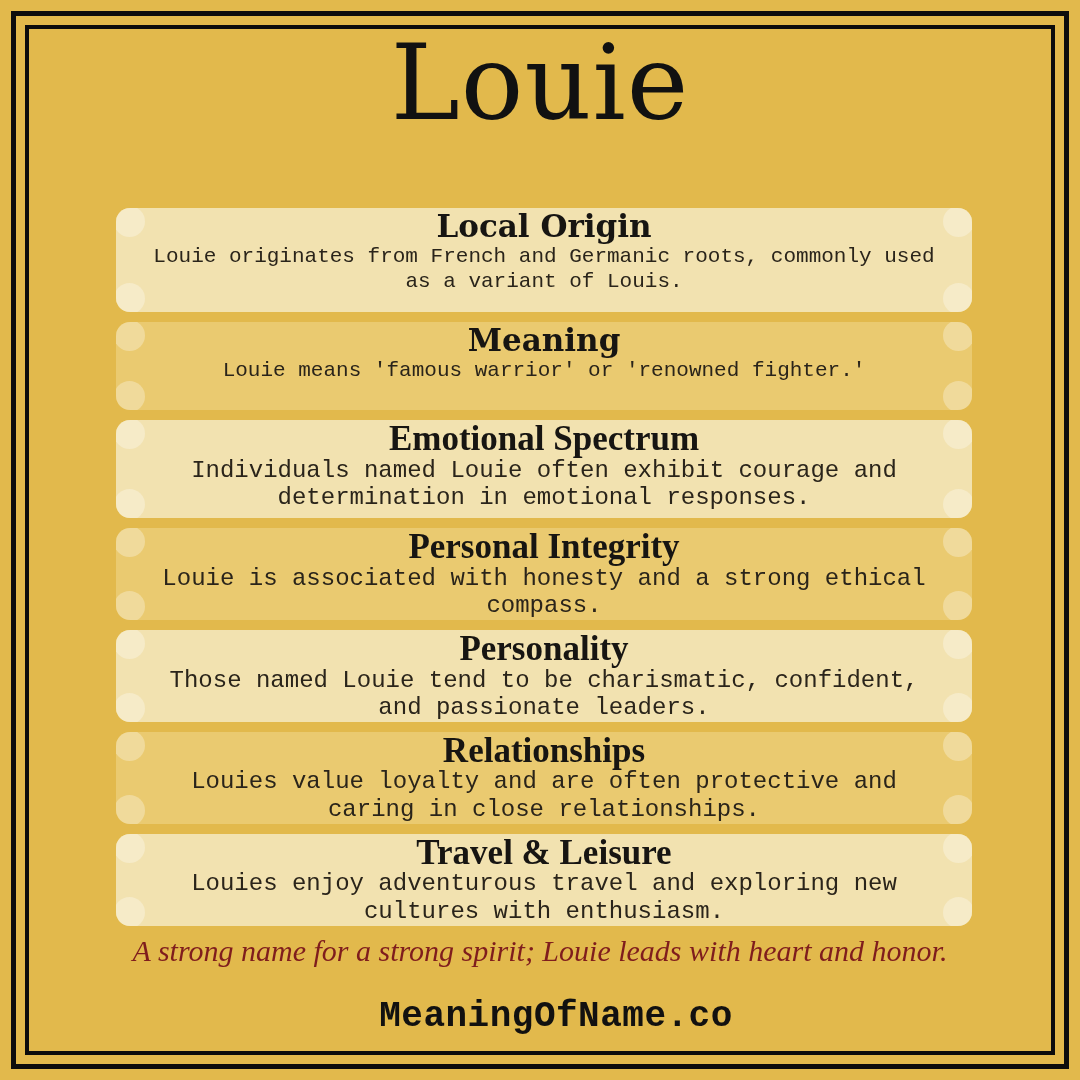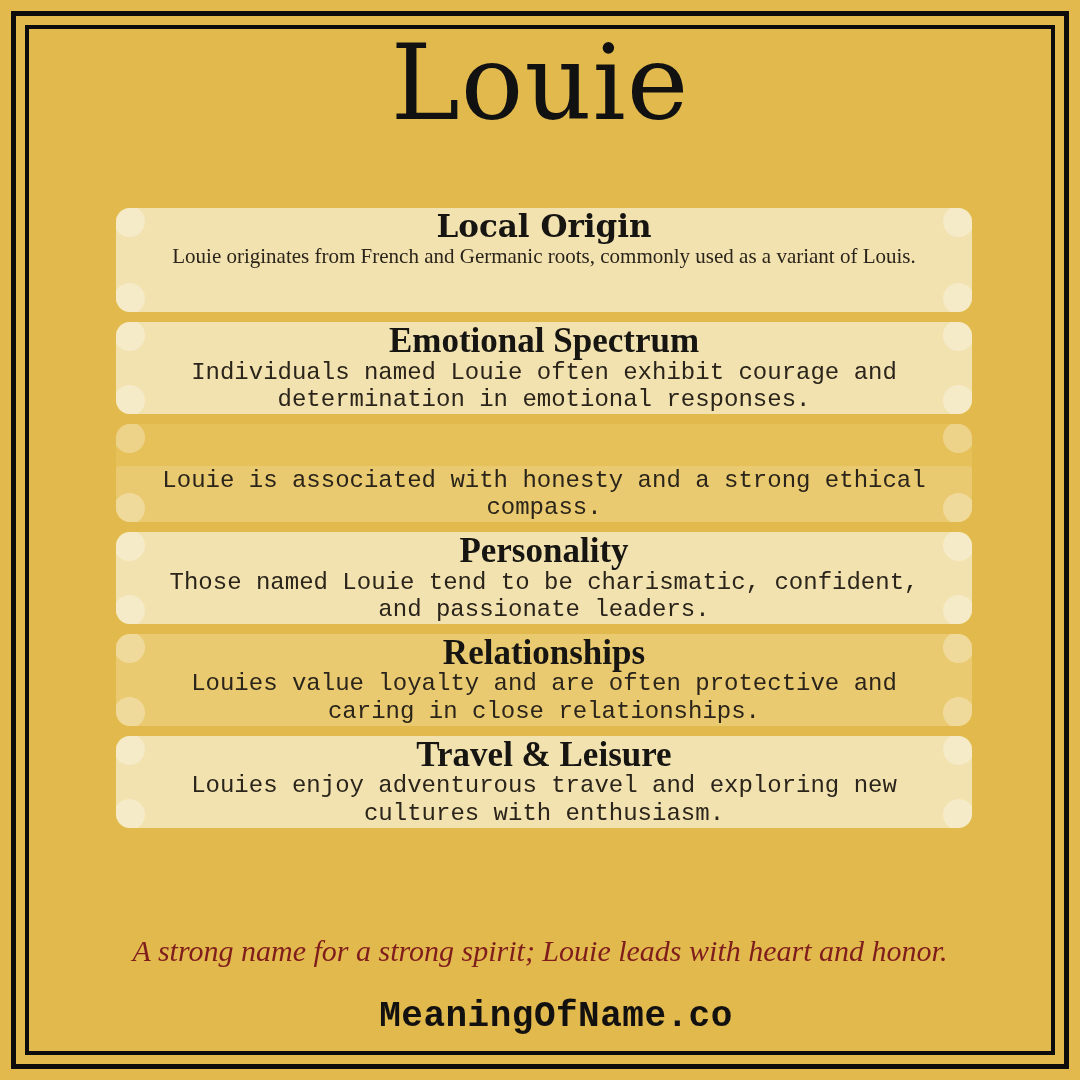--- a/index.html
+++ b/index.html
@@ -59,21 +59,21 @@
     position: relative;
     box-sizing: border-box;
     display: flex;
     padding: 0;
     border-radius: 14px;
     overflow: hidden;
     margin-left: 8px;
   }
   .card:nth-child(1) { min-height: 104px; }
   .card:nth-child(2) { min-height: 88px; }
-  .card:nth-child(3) { min-height: 98px; align-items: flex-end; }
+  .card:nth-child(3) { min-height: 98px; }
   .card:nth-child(4) { min-height: 82px; }
   .card:nth-child(5) { min-height: 82px; }
   .card:nth-child(6) { min-height: 82px; }
   .card:nth-child(7) { min-height: 82px; align-items: flex-end; }
 
   .card-inner {
     flex: 1;
     box-sizing: border-box;
     border-radius: 3px;
     text-align: center;
@@ -109,21 +109,21 @@
     color: #2a241a;
   }
 
   
   .font-wide .card-heading {
     font-family: "DejaVu Serif", serif;
     font-size: 31px;
     line-height: 1.12;
   }
   .font-wide .card-body {
-    font-family: Liberation Serif, serif;
+    font-family: Liberation Mono, monospace;
     font-size: 21px;
     line-height: 1.22;
     max-width: 800px;
   }
 
   
   .font-narrow .card-heading {
     font-family: "Liberation Serif", serif;
     font-size: 35px;
     line-height: 1.02;
@@ -175,38 +175,49 @@
     <span class="pin pin-tl"></span>
     <span class="pin pin-tr"></span>
     <span class="pin pin-bl"></span>
     <span class="pin pin-br"></span>
     <div class="card-inner">
       <h2 class="card-heading">Local Origin</h2>
       <p class="card-body">Louie originates from French and Germanic roots, commonly used as a variant of Louis.</p>
     </div>
   </section>
 
+  <section class="card tone-dark font-wide">
+    <span class="pin pin-tl"></span>
+    <span class="pin pin-tr"></span>
+    <span class="pin pin-bl"></span>
+    <span class="pin pin-br"></span>
+    <div class="card-inner">
+      <h2 class="card-heading">Meaning</h2>
+      <p class="card-body">Louie means 'famous warrior' or 'renowned fighter.'</p>
+    </div>
+  </section>
 
   <section class="card tone-light font-narrow">
     <span class="pin pin-tl"></span>
     <span class="pin pin-tr"></span>
     <span class="pin pin-bl"></span>
     <span class="pin pin-br"></span>
     <div class="card-inner">
       <h2 class="card-heading">Emotional Spectrum</h2>
       <p class="card-body">Individuals named Louie often exhibit courage and determination in emotional responses.</p>
     </div>
   </section>
 
   <section class="card tone-dark font-narrow">
     <span class="pin pin-tl"></span>
     <span class="pin pin-tr"></span>
     <span class="pin pin-bl"></span>
     <span class="pin pin-br"></span>
     <div class="card-inner">
+      <h2 class="card-heading">Personal Integrity</h2>
       <p class="card-body">Louie is associated with honesty and a strong ethical compass.</p>
     </div>
   </section>
 
   <section class="card tone-light font-narrow">
     <span class="pin pin-tl"></span>
     <span class="pin pin-tr"></span>
     <span class="pin pin-bl"></span>
     <span class="pin pin-br"></span>
     <div class="card-inner">

